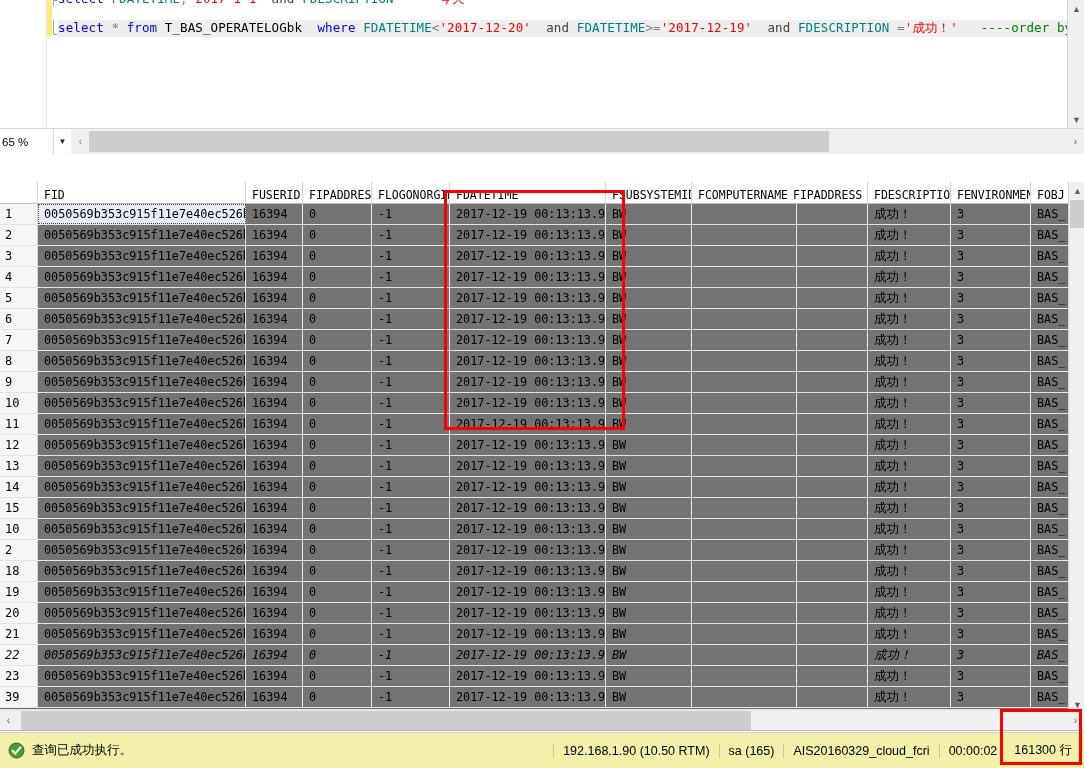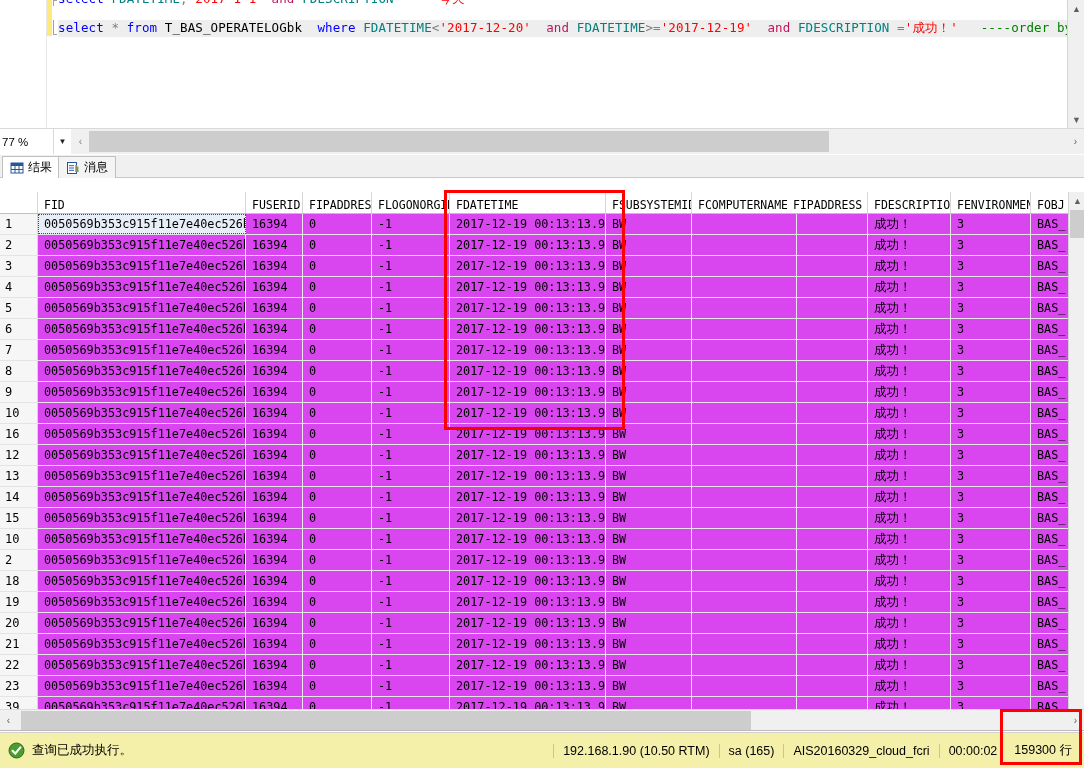--- a/index.html
+++ b/index.html
@@ -44,21 +44,21 @@
   .changebar {
     position: absolute; left: 47px; width: 5px; background: #ffe97f;
   }
   .code-line {
     position: absolute; left: 58px; white-space: pre;
     font-family: "DejaVu Sans Mono", monospace; font-size: 12.5px;
     color: #000000; letter-spacing: .1px;
   }
   .code-line.selline { background: #eeeeee; }
   .tok-kw   { color: #0000ff; }
-  .tok-kw2  { color: #be185d; }
+  .tok-kw2  { color: #404040; }
   .tok-tbl  { color: #000000; }
   .tok-col  { color: #008080; }
   .tok-str  { color: #ff0000; }
   .tok-op   { color: #808080; }
   .tok-cmt  { color: #008000; }
   .tok-star { color: #808080; }
   .fold-bracket {
     position: absolute; left: 53px; width: 4px;
     border-left: 1px solid #a0a0a0;
     border-top: 1px solid #a0a0a0;
@@ -109,22 +109,22 @@
     position: absolute; top: 1px; height: 22px;
     display: flex; align-items: center; gap: 4px;
     padding: 0 7px; font-size: 12px; color: #000;
     border: 1px solid #c0c0c0; border-bottom: none; background: #ffffff;
   }
   .rtab.inactive { background: #f4f4f4; }
   .tab-ico { width: 14px; height: 14px; display: block; }
 
   
   .grid-wrap {
-    position: absolute; left: 0; top: 192px; width: 1084px; height: 531px;
-    background: #d946ef; overflow: hidden;
+    position: absolute; left: 0; top: 182px; width: 1084px; height: 531px;
+    background: #737373; overflow: hidden;
   }
   .grid-head {
     position: absolute; left: 0; top: 0; height: 22px; width: 1070px;
     background: #ffffff; border-bottom: 1px solid #c0c0c0;
   }
   .gh-cell {
     position: absolute; top: 0; height: 21px;
     font-family: "DejaVu Sans Mono", monospace; font-size: 11.5px;
     color: #000; display: flex; align-items: flex-end; padding-bottom: 1px;
     padding-left: 6px; border-right: 1px solid #d6d6d6;
@@ -232,52 +232,29 @@
 
     <div class="code-line selline" id="sqlline" style="top:20px;"><span class="tok-kw">select</span><span class="tok-op"> </span><span class="tok-star">*</span><span class="tok-op"> </span><span class="tok-kw">from</span><span class="tok-op"> </span><span class="tok-tbl">T_BAS_OPERATELOGbk</span><span class="tok-op">  </span><span class="tok-kw">where</span><span class="tok-op"> </span><span class="tok-col">FDATETIME</span><span class="tok-op">&lt;</span><span class="tok-str">'2017-12-20'</span><span class="tok-op">  </span><span class="tok-kw2">and</span><span class="tok-op"> </span><span class="tok-col">FDATETIME</span><span class="tok-op">&gt;=</span><span class="tok-str">'2017-12-19'</span><span class="tok-op">  </span><span class="tok-kw2">and</span><span class="tok-op"> </span><span class="tok-col">FDESCRIPTION</span><span class="tok-op"> =</span><span class="tok-str">'成功！'</span><span class="tok-op">   </span><span class="tok-cmt">----order by FDATETIME</span></div>
 
     <div class="editor-scrollcol">
       <div class="vsb-arrow up">▲</div>
       <div class="vsb-arrow down">▼</div>
     </div>
   </div>
 
   <div class="zoom-strip">
-    <div class="zoom-box">77 %</div>
+    <div class="zoom-box">65 %</div>
     <div class="zoom-caret">▼</div>
     <div class="hsb-left">‹</div>
     <div class="hsb-track">
       <div class="hsb-thumb"></div>
     </div>
     <div class="hsb-right">›</div>
   </div>
 
-  <div class="tabstrip">
-    <div class="rtab" style="left:2px;">
-      <svg class="tab-ico" viewBox="0 0 14 14">
-        <rect x="1" y="2" width="12" height="10" fill="#ffffff" stroke="#2a5699" stroke-width="1"></rect>
-        <rect x="1" y="2" width="12" height="3" fill="#2a5699"></rect>
-        <line x1="5" y1="5" x2="5" y2="12" stroke="#2a5699" stroke-width="1"></line>
-        <line x1="9" y1="5" x2="9" y2="12" stroke="#2a5699" stroke-width="1"></line>
-        <line x1="1" y1="8.5" x2="13" y2="8.5" stroke="#2a5699" stroke-width="1"></line>
-      </svg>
-      <span>结果</span>
-    </div>
-    <div class="rtab inactive" style="left:58px;">
-      <svg class="tab-ico" viewBox="0 0 14 14">
-        <rect x="1.5" y="1.5" width="9" height="11" fill="#ffffff" stroke="#2a5699" stroke-width="1"></rect>
-        <rect x="3" y="4" width="5" height="1.2" fill="#4a7fc1"></rect>
-        <rect x="3" y="6.4" width="5" height="1.2" fill="#4a7fc1"></rect>
-        <rect x="3" y="8.8" width="5" height="1.2" fill="#4a7fc1"></rect>
-        <rect x="9" y="4" width="1.6" height="7" fill="#f0a030"></rect>
-        <rect x="10.8" y="5.5" width="1.6" height="5.5" fill="#5aa84a"></rect>
-      </svg>
-      <span>消息</span>
-    </div>
-  </div>
 
   <div class="grid-wrap">
     <div class="grid-head" id="gridhead">
       <div class="gh-corner"></div>
     <div class="gh-cell" style="left: 38px; width: 208px;">FID</div>
         <div class="gh-cell" style="left: 246px; width: 57px;">FUSERID</div>
         <div class="gh-cell" style="left: 303px; width: 69px;">FIPADDRESS</div>
         <div class="gh-cell" style="left: 372px; width: 78px;">FLOGONORGID</div>
         <div class="gh-cell" style="left: 450px; width: 156px;">FDATETIME</div>
         <div class="gh-cell" style="left: 606px; width: 86px;">FSUBSYSTEMID</div>
@@ -422,21 +399,21 @@
           <div class="gcell" style="left: 372px; width: 78px;">-1</div>
           <div class="gcell" style="left: 450px; width: 156px;">2017-12-19 00:13:13.957</div>
           <div class="gcell" style="left: 606px; width: 86px;">BW</div>
           <div class="gcell" style="left: 692px; width: 105px;"></div>
           <div class="gcell" style="left: 787px; width: 81px;"></div>
           <div class="gcell cn" style="left: 868px; width: 83px;">成功！</div>
           <div class="gcell" style="left: 951px; width: 80px;">3</div>
           <div class="gcell" style="left: 1031px; width: 39px;">BAS_</div>
         </div>
         <div class="grow" style="top: 232px;">
-          <div class="rowhdr">16</div>
+          <div class="rowhdr">11</div>
           <div class="gcell" style="left: 38px; width: 208px;">0050569b353c915f11e7e40ec526b5e3</div>
           <div class="gcell" style="left: 246px; width: 57px;">16394</div>
           <div class="gcell" style="left: 303px; width: 69px;">0</div>
           <div class="gcell" style="left: 372px; width: 78px;">-1</div>
           <div class="gcell" style="left: 450px; width: 156px;">2017-12-19 00:13:13.957</div>
           <div class="gcell" style="left: 606px; width: 86px;">BW</div>
           <div class="gcell" style="left: 692px; width: 105px;"></div>
           <div class="gcell" style="left: 787px; width: 81px;"></div>
           <div class="gcell cn" style="left: 868px; width: 83px;">成功！</div>
           <div class="gcell" style="left: 951px; width: 80px;">3</div>
@@ -575,21 +552,21 @@
           <div class="gcell" style="left: 303px; width: 69px;">0</div>
           <div class="gcell" style="left: 372px; width: 78px;">-1</div>
           <div class="gcell" style="left: 450px; width: 156px;">2017-12-19 00:13:13.957</div>
           <div class="gcell" style="left: 606px; width: 86px;">BW</div>
           <div class="gcell" style="left: 692px; width: 105px;"></div>
           <div class="gcell" style="left: 787px; width: 81px;"></div>
           <div class="gcell cn" style="left: 868px; width: 83px;">成功！</div>
           <div class="gcell" style="left: 951px; width: 80px;">3</div>
           <div class="gcell" style="left: 1031px; width: 39px;">BAS_</div>
         </div>
-        <div class="grow" style="top: 463px;">
+        <div class="grow" style="top: 463px; font-style: italic;">
           <div class="rowhdr">22</div>
           <div class="gcell" style="left: 38px; width: 208px;">0050569b353c915f11e7e40ec526b599</div>
           <div class="gcell" style="left: 246px; width: 57px;">16394</div>
           <div class="gcell" style="left: 303px; width: 69px;">0</div>
           <div class="gcell" style="left: 372px; width: 78px;">-1</div>
           <div class="gcell" style="left: 450px; width: 156px;">2017-12-19 00:13:13.957</div>
           <div class="gcell" style="left: 606px; width: 86px;">BW</div>
           <div class="gcell" style="left: 692px; width: 105px;"></div>
           <div class="gcell" style="left: 787px; width: 81px;"></div>
           <div class="gcell cn" style="left: 868px; width: 83px;">成功！</div>
@@ -648,21 +625,21 @@
         <circle cx="8.5" cy="8.5" r="7.5" fill="#4a9e2f" stroke="#2e6b1c" stroke-width="1"></circle>
         <path d="M4.5 8.8 L7.2 11.6 L12.4 5.4" fill="none" stroke="#ffffff" stroke-width="2.2" stroke-linecap="round" stroke-linejoin="round"></path>
       </svg>
       <span>查询已成功执行。</span>
     </div>
     <div class="status-right">
       <span class="sb-seg">192.168.1.90 (10.50 RTM)</span>
       <span class="sb-seg">sa (165)</span>
       <span class="sb-seg">AIS20160329_cloud_fcri</span>
       <span class="sb-seg">00:00:02</span>
-      <span class="sb-seg rows">159300 行</span>
+      <span class="sb-seg rows">161300 行</span>
     </div>
   </div>
 
   <div id="annots">
       <div class="annot" style="left: 444px; top: 190px; width: 181px; height: 240px; border-color: rgb(255, 0, 0);"></div>
       <div class="annot" style="left: 1000px; top: 709px; width: 82px; height: 56px; border-color: rgb(255, 0, 0);"></div>
     </div>
 </div>
 
 </body></html>

